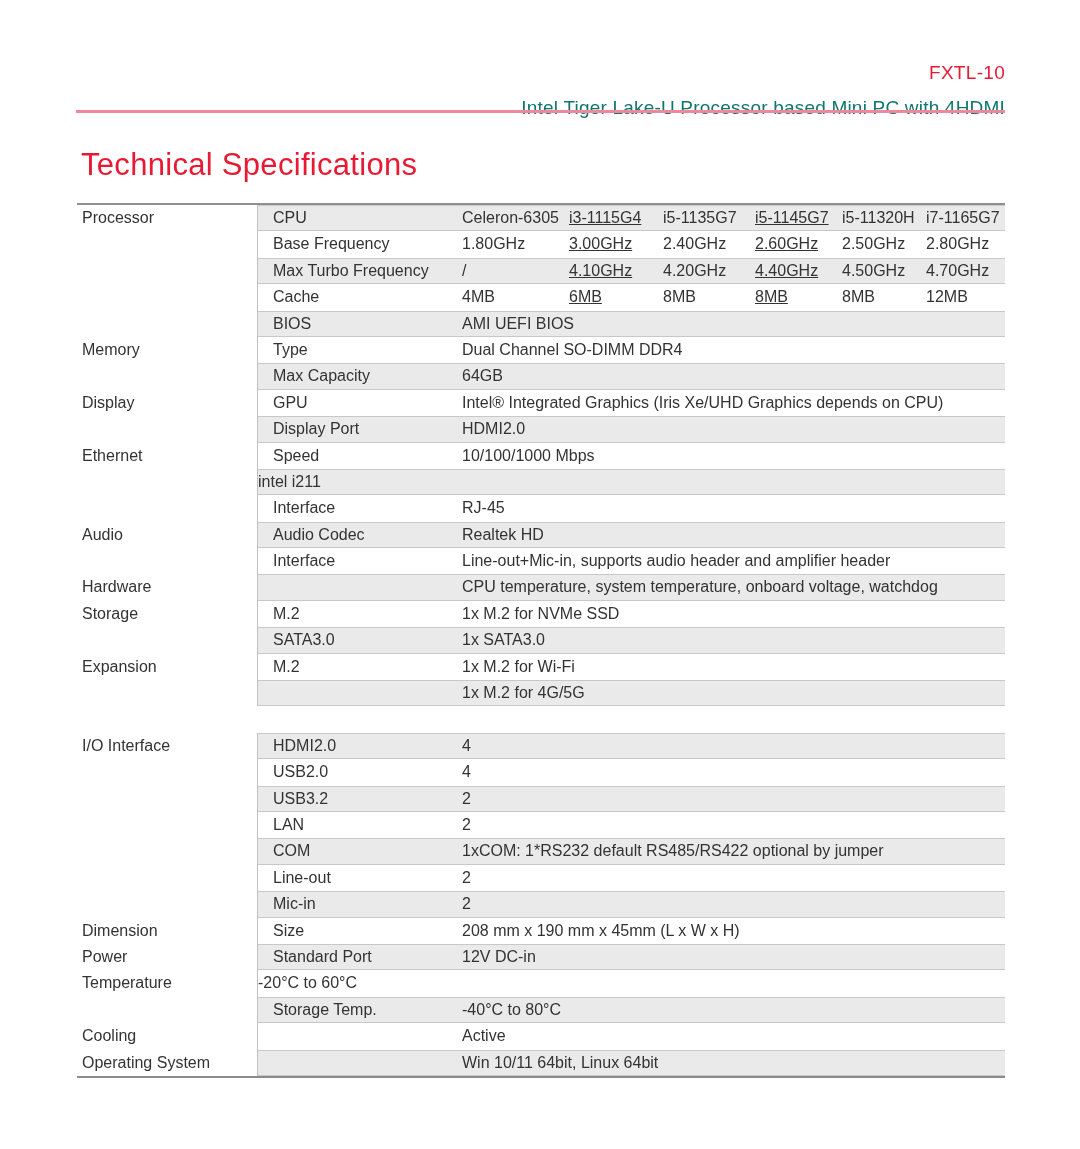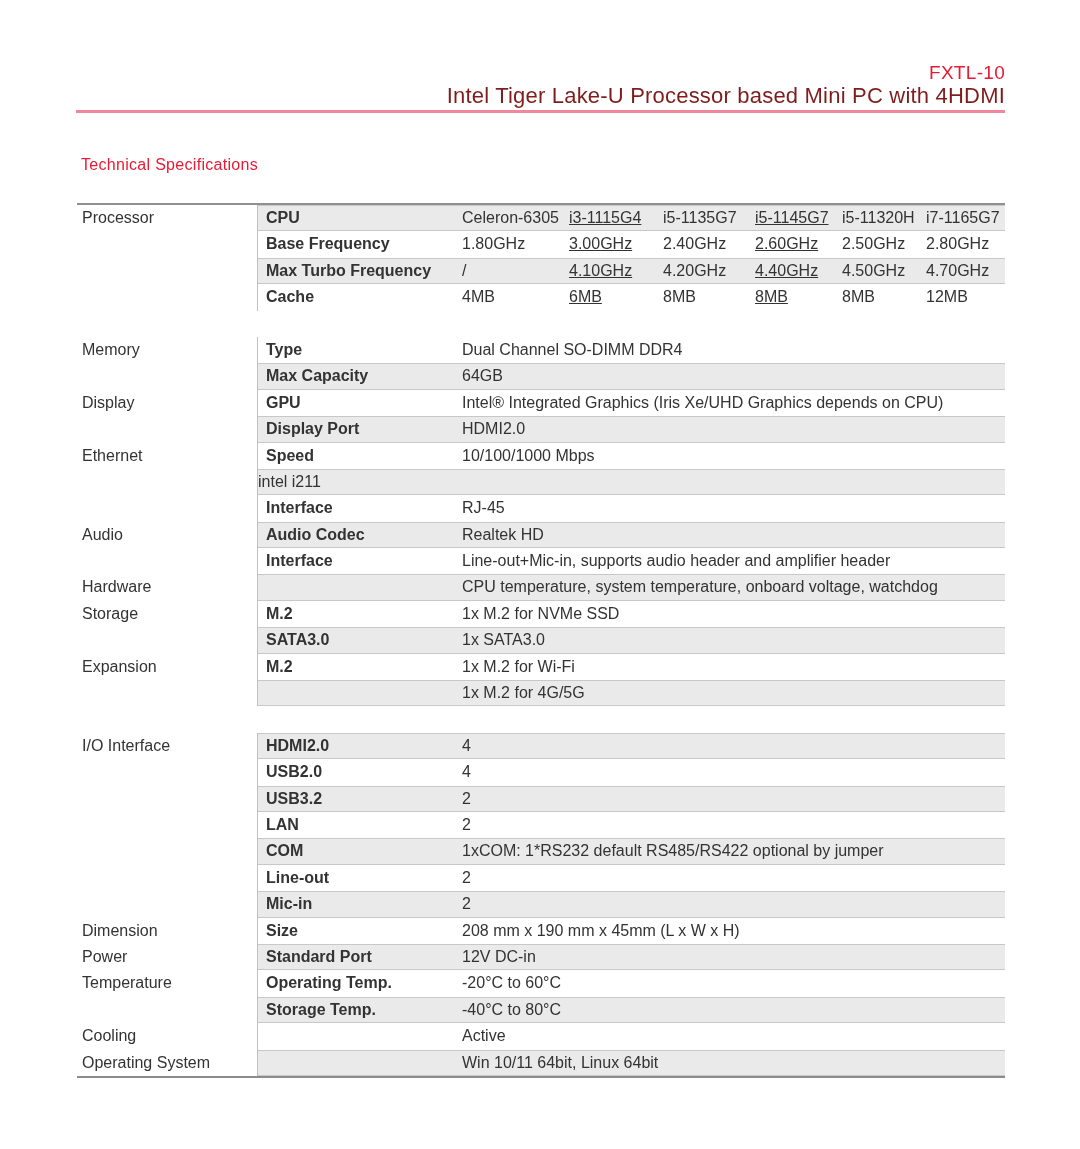--- a/index.html
+++ b/index.html
@@ -18,34 +18,35 @@
   .header-block {
     position:absolute; top:60px; right:75px;
     text-align:right; white-space:nowrap;
   }
   .model {
     color:var(--accent,#e81a33);
     font-size:19px; line-height:25px;
     letter-spacing:0.3px;
   }
   .subtitle {
-    color:#7f1d1d;
-    font-size:22px; line-height:21px;
+    color:#0f766e;
+    font-size:19px; line-height:21px;
     letter-spacing:0.2px;
+    margin-top:12px;
   }
   .header-rule {
     position:absolute; left:76px; top:110px;
     width:929px; height:2.5px;
     background:var(--pink,#f0879a);
   }
 
   
   .section-title {
     position:absolute; left:81px; top:149px; margin:0;
-    font-size:16px; font-weight:normal; line-height:32px;
+    font-size:31px; font-weight:normal; line-height:32px;
     letter-spacing:0.3px;
     color:var(--accent,#e81a33);
   }
 
   
   .spec-table {
     position:absolute; left:77px; top:203px;
     width:928px;
     border-top:2px solid #909090;
     border-bottom:2px solid #8c8c8c;
@@ -70,24 +71,23 @@
     display:flex;
     border-left:1px solid #c0c0c0;
     min-width:0;
   }
   .row.shaded .sub {
     background:var(--shade,#eaeaea);
     box-shadow: inset 0 1px 0 #c8c8c8, inset 0 -1px 0 #c8c8c8;
   }
   .lab {
     width:204px; flex:0 0 204px;
-    padding-left:8px;
+    padding-left:15px;
     box-sizing:border-box;
     overflow:hidden;
-    font-weight:bold;
   }
   .val {
     flex:1 1 auto;
     display:flex;
     min-width:0;
     overflow:hidden;
   }
   .val .col { flex:0 0 auto; box-sizing:border-box; }
   .val .c0 { width:107px; }
   .val .c1 { width:94px;text-decoration:underline; }
@@ -162,20 +162,24 @@
             <div class="col c1">6MB</div>
             <div class="col c2">8MB</div>
             <div class="col c3">8MB</div>
             <div class="col c4">8MB</div>
             <div class="col c5">12MB</div>
           </div>
         </div>
       </div>
       <div class="row shaded">
         <div class="cat"></div>
+        <div class="sub">
+          <div class="lab">BIOS</div>
+          <div class="val">AMI UEFI BIOS</div>
+        </div>
       </div>
       <div class="row">
         <div class="cat">Memory</div>
         <div class="sub">
           <div class="lab">Type</div>
           <div class="val">Dual Channel SO-DIMM DDR4</div>
         </div>
       </div>
       <div class="row shaded">
         <div class="cat"></div>
@@ -329,21 +333,20 @@
       <div class="row shaded">
         <div class="cat">Power</div>
         <div class="sub">
           <div class="lab">Standard Port</div>
           <div class="val">12V DC-in</div>
         </div>
       </div>
       <div class="row">
         <div class="cat">Temperature</div>
         <div class="sub">
-          <div class="lab">Operating Temp.</div>
           <div class="val">-20°C to 60°C</div>
         </div>
       </div>
       <div class="row shaded">
         <div class="cat"></div>
         <div class="sub">
           <div class="lab">Storage Temp.</div>
           <div class="val">-40°C to 80°C</div>
         </div>
       </div>

